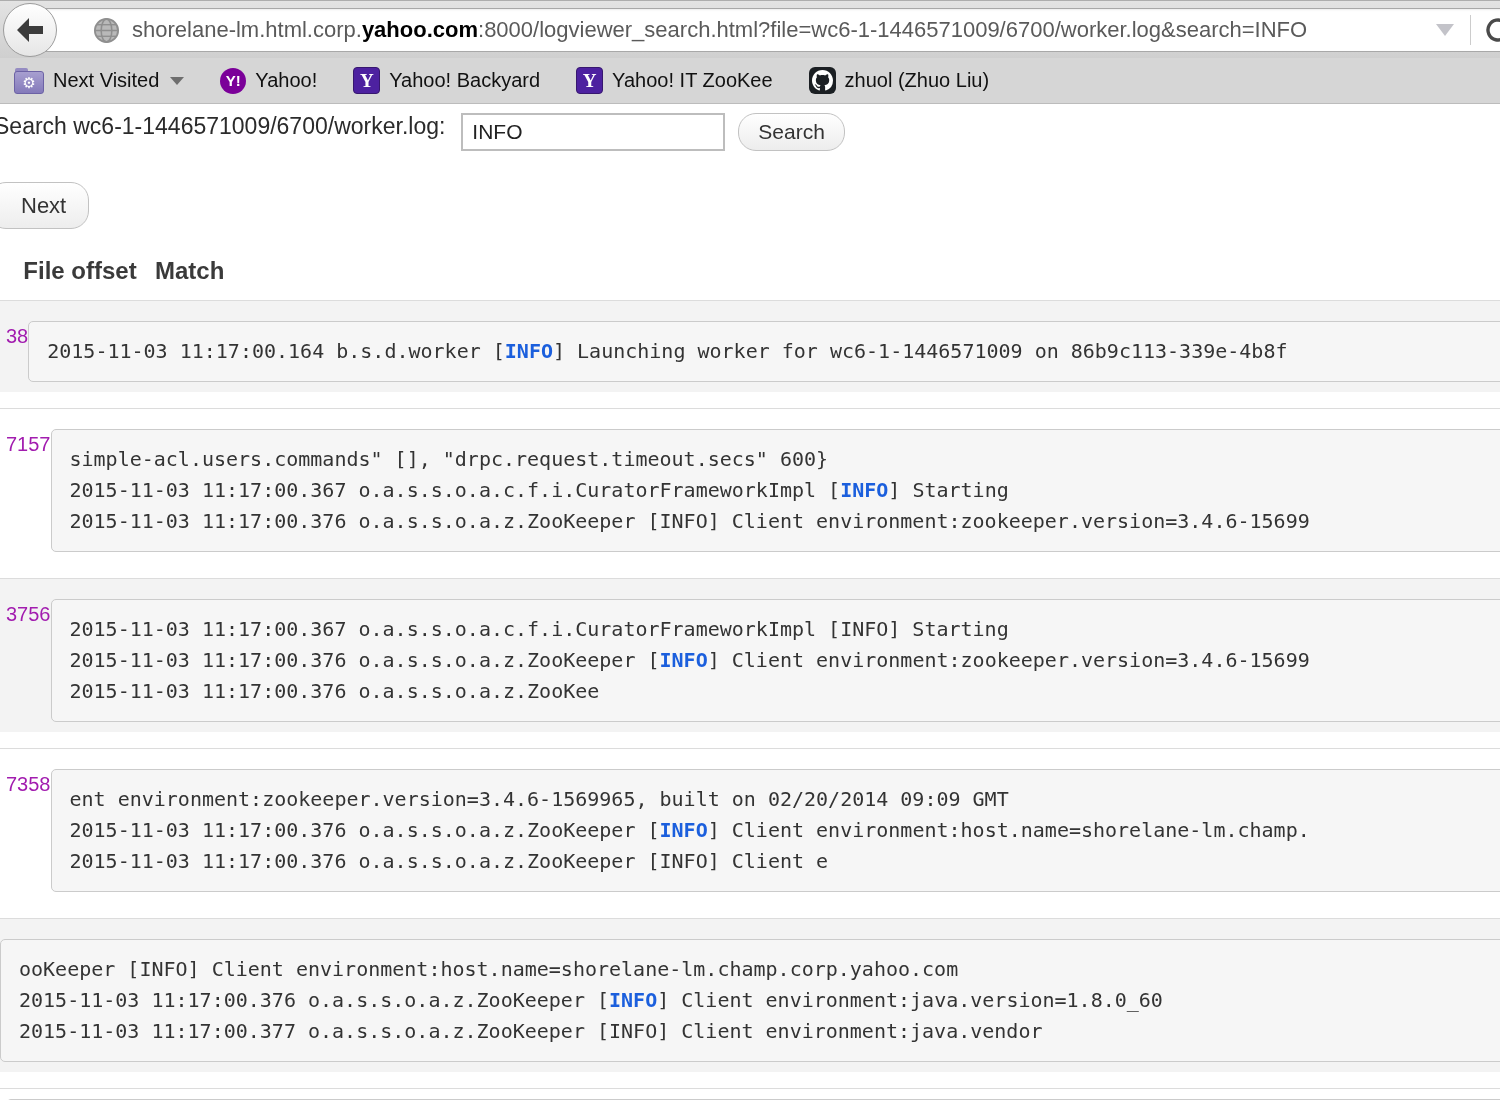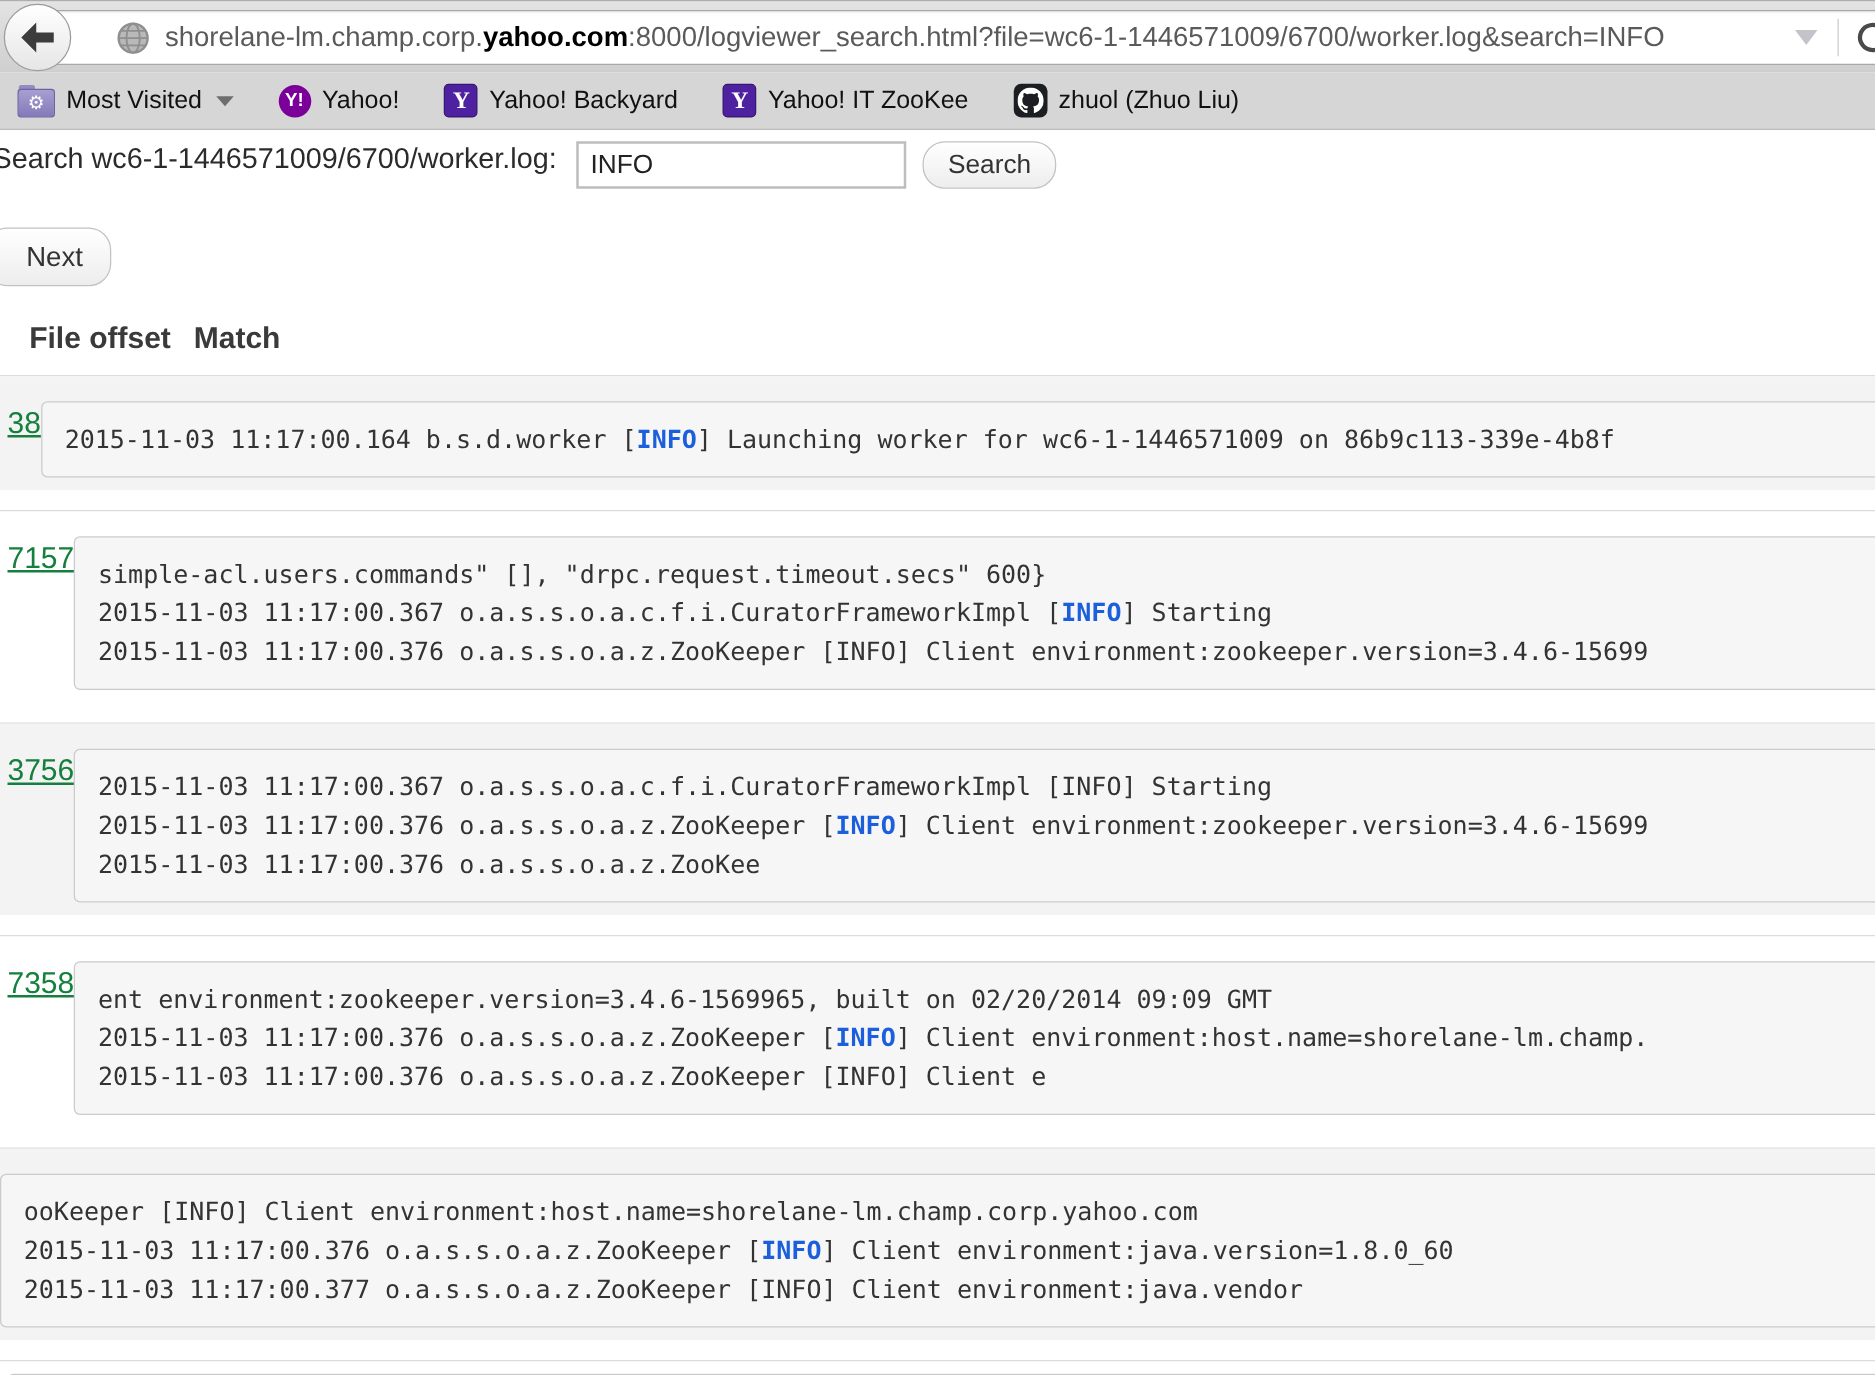--- a/index.html
+++ b/index.html
@@ -59,21 +59,21 @@
   .search-btn { margin-left:13px; height:38px; padding:0 19px; font-size:21px; }
   .next-btn { display:block; margin:31px 0 0 -12px; height:47px; padding:0 22px 0 32px; font-size:22px; }
 
   .logtable { margin-top:25px; }
   .thead { display:flex; font-size:24px; font-weight:700; color:#3a3a3a; padding:3px 0 15px 5px; }
   .th-offset { width:150px;text-align:center; }
   .lrow { border-top:1px solid #dcdcdc; padding-bottom:16px; background:#fff; }
   .lrow-inner { display:flex; padding-top:20px; }
   .lrow.striped .lrow-inner { background:#f3f3f3; }
   .lrow.partial .lrow-inner { padding-top:10px; }
-  .offset-cell { width:155px; padding:4px 0 0 6px; font-size:24px; color:#15803d;text-decoration:underline; }
+  .offset-cell { width:155px; padding:4px 0 0 6px; font-size:20px; color:#a21caf; }
   .match-cell { flex:1; }
   .match-cell pre { width:2600px; background:#f6f6f6; border:1px solid #cbcbcb; border-radius:5px;
                     padding:14px 18px; margin:0 0 10px 0;
                     font-family:"DejaVu Sans Mono", monospace;
                     font-size:20px; line-height:31px; color:#333; white-space:pre; }
   .hl { color:#1b5fdd; font-weight:700; }
 </style>
 </head>
 <body>
 
@@ -85,37 +85,37 @@
   </div>
   <div class="urlbar">
     <svg class="globe" viewBox="0 0 28 28">
       <circle cx="14" cy="14" r="12" fill="#b9b9b9"></circle>
       <circle cx="14" cy="14" r="12" fill="none" stroke="#8f8f8f" stroke-width="2"></circle>
       <ellipse cx="14" cy="14" rx="5.5" ry="12" fill="none" stroke="#8f8f8f" stroke-width="1.6"></ellipse>
       <line x1="2" y1="14" x2="26" y2="14" stroke="#8f8f8f" stroke-width="1.6"></line>
       <line x1="4" y1="8" x2="24" y2="8" stroke="#8f8f8f" stroke-width="1.4"></line>
       <line x1="4" y1="20" x2="24" y2="20" stroke="#8f8f8f" stroke-width="1.4"></line>
     </svg>
-    <div class="url-text"><span>shorelane-lm.champ.corp.</span><b>yahoo.com</b><span>:8000/logviewer_search.html?file=wc6-1-1446571009/6700/worker.log&amp;search=INFO</span></div>
+    <div class="url-text"><span>shorelane-lm.html.corp.</span><b>yahoo.com</b><span>:8000/logviewer_search.html?file=wc6-1-1446571009/6700/worker.log&amp;search=INFO</span></div>
     <div class="url-dd"></div>
     <div class="url-div"></div>
     <svg class="reload" viewBox="0 0 30 30">
       <path d="M25 15 a10 10 0 1 1 -3.5 -7.6" fill="none" stroke="#4a4a4a" stroke-width="3.4"></path>
       <path d="M21 1 L29 8 L20 11 Z" fill="#4a4a4a"></path>
     </svg>
   </div>
 </div>
 
 <div class="bookmarks">
   <div class="bm">
     <span class="bm-folder">
       <span class="tab"></span>
       <span class="body">⚙</span>
     </span>
-    <span>Most Visited</span>
+    <span>Next Visited</span>
     <span class="caret-down"></span>
   </div>
   <div class="bm">
     <span class="y-circle">Y!</span>
     <span>Yahoo!</span>
   </div>
   <div class="bm">
     <span class="y-square">Y</span>
     <span>Yahoo! Backyard</span>
   </div>

